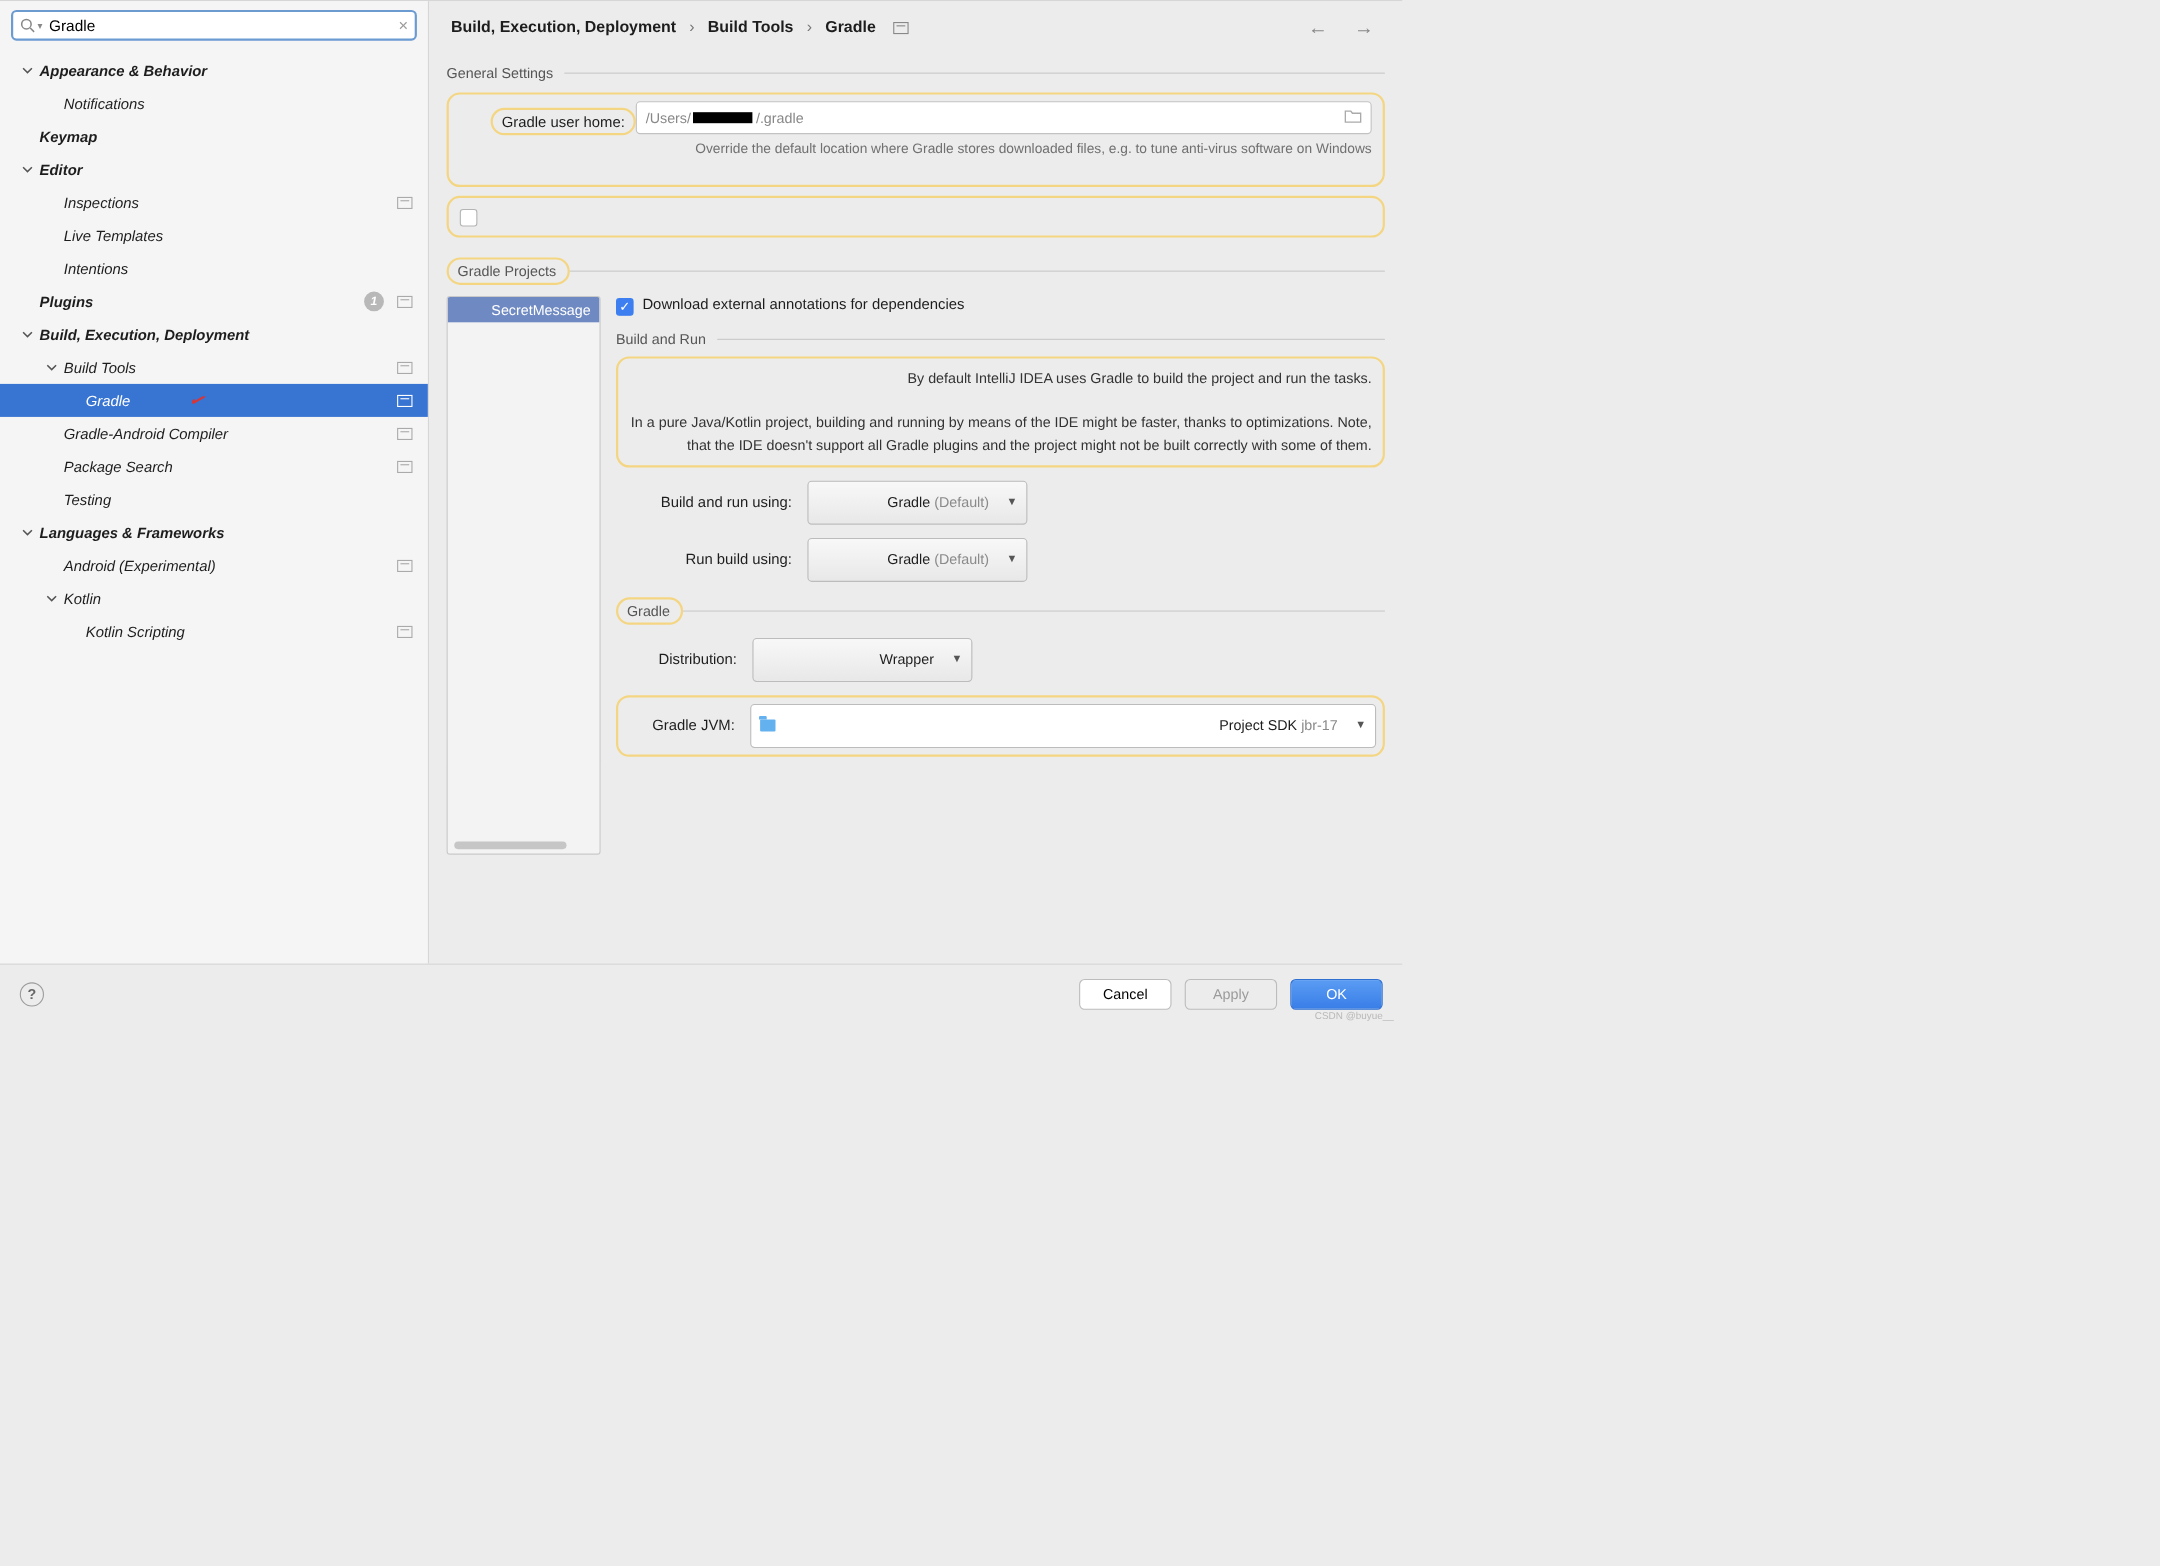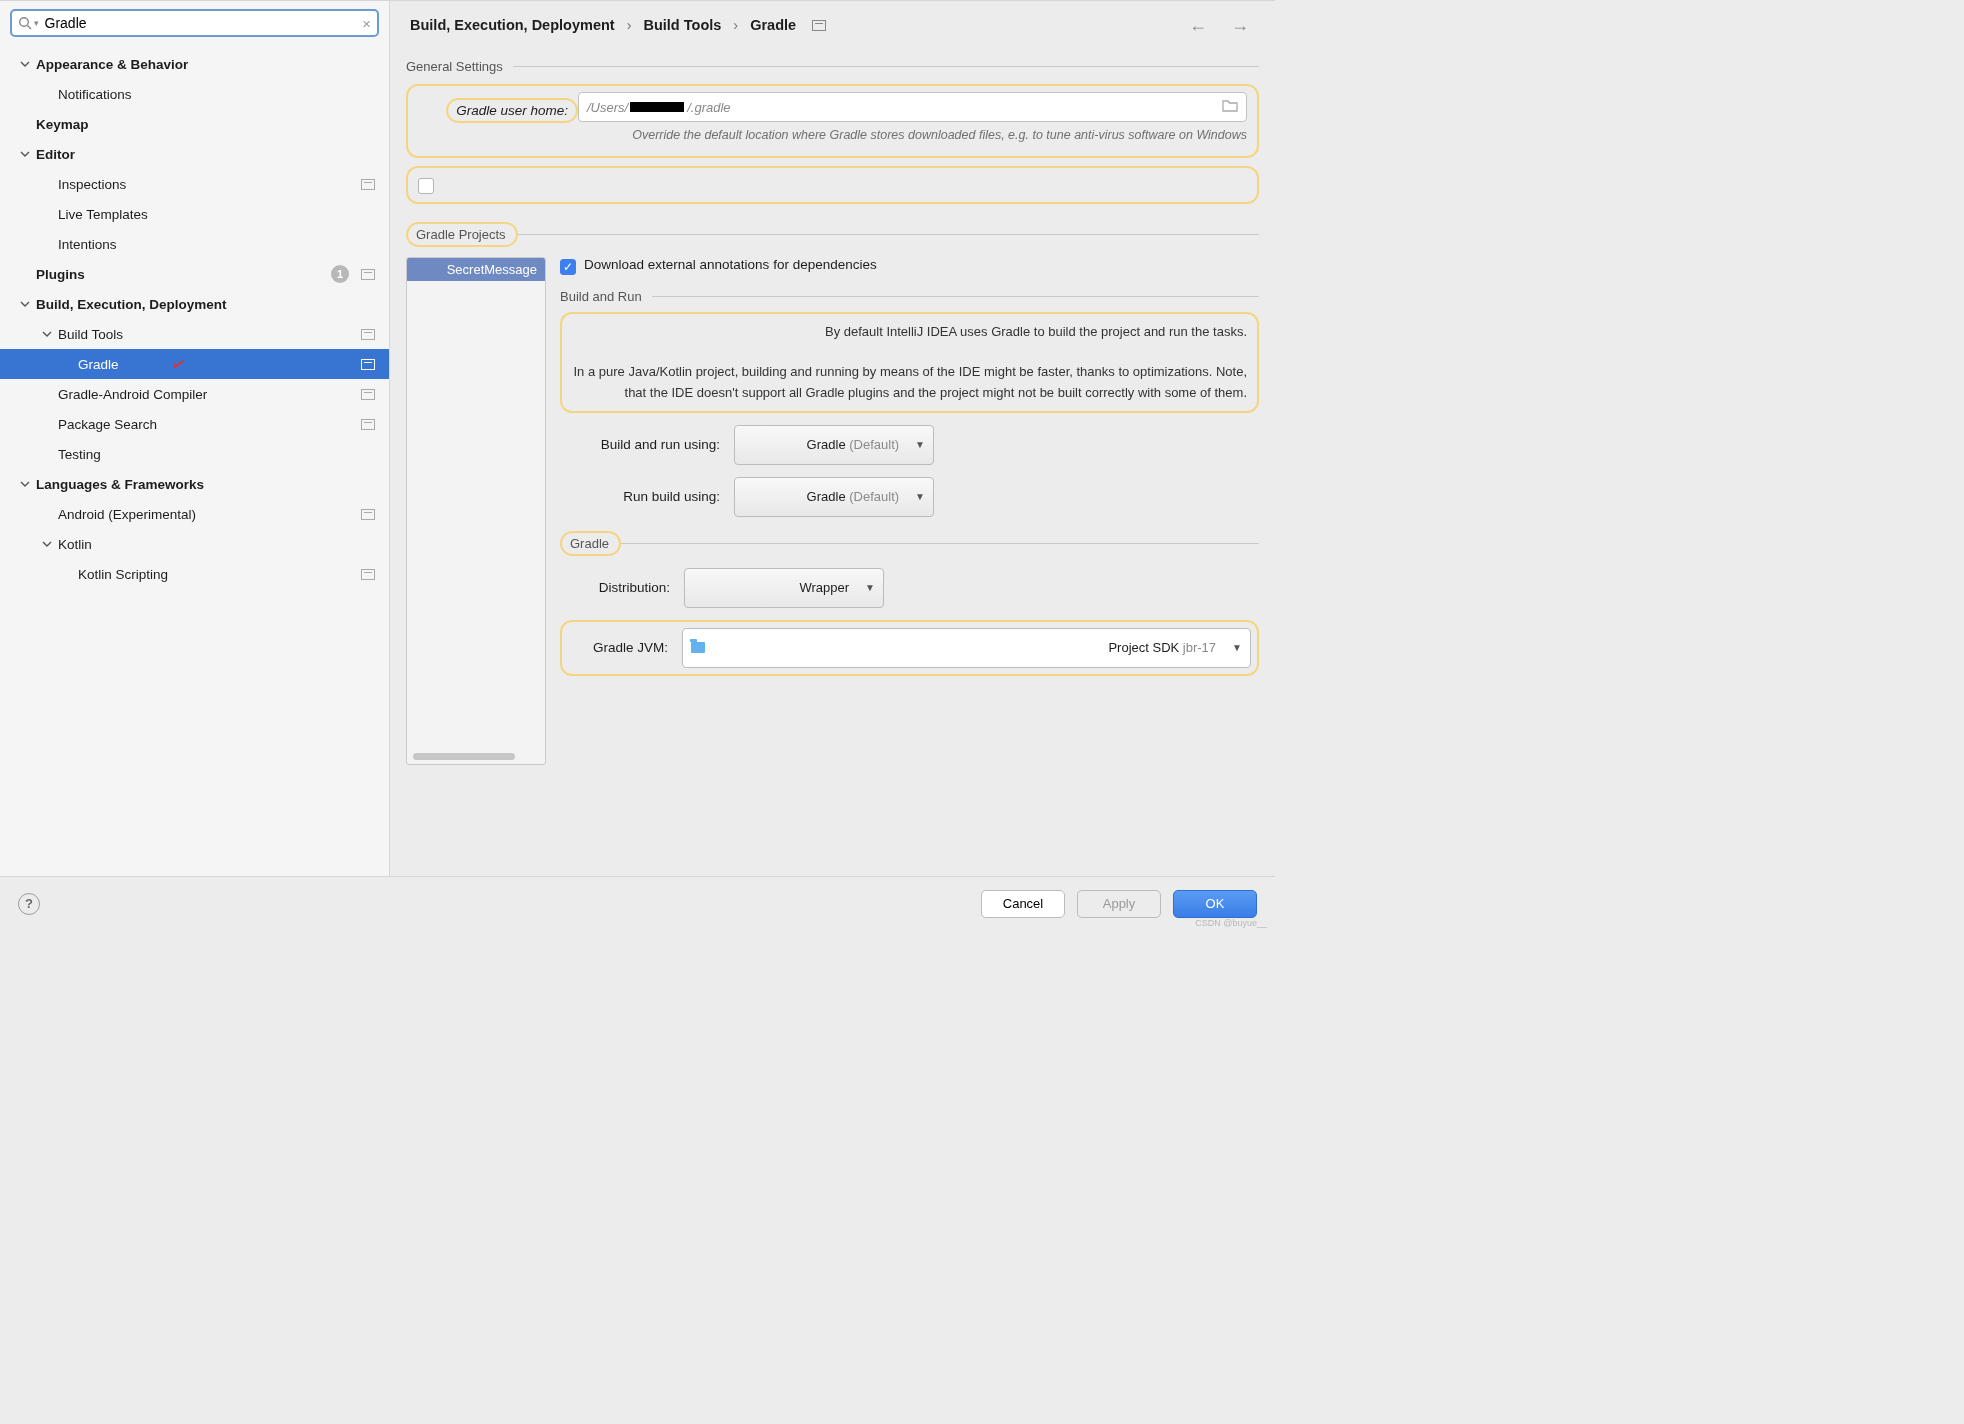--- a/index.html
+++ b/index.html
@@ -16,21 +16,21 @@
 
 .body { flex: 1; display: flex; border-top: 1px solid #d6d6d6; }
 .sidebar { width: 390px; background: #f5f5f5; border-right: 1px solid #d6d6d6; display: flex; flex-direction: column; }
 .search-wrap { padding: 8px 10px; }
 .search { display: flex; align-items: center; height: 28px; background: #fff; border: 2px solid #6b9bd1; border-radius: 5px; padding: 0 6px; }
 .search svg { flex-shrink: 0; }
 .search input { flex: 1; border: none; outline: none; font-size: 14px; padding: 0 6px; }
 .search .clear { color: #9a9a9a; cursor: pointer; font-size: 15px; }
 
 .tree { flex: 1; overflow-y: auto; padding: 4px 0; }
-.tree-item { display: flex; align-items: center; height: 30px; padding: 0 14px 0 0; cursor: pointer; position: relative; }
+.tree-item { display: flex; align-items: center; height: 30px; padding: 0 14px 0 0; cursor: pointer; position: relative; font-style: italic; }
 .tree-item.lvl0 { padding-left: 18px; }
 .tree-item.lvl1 { padding-left: 40px; }
 .tree-item.lvl2 { padding-left: 60px; }
 .tree-item.bold { font-weight: 600; }
 .tree-item.selected { background: #3874d1; color: #fff; }
 .tree-item .arrow { width: 14px; height: 14px; margin-right: 4px; display: inline-flex; align-items: center; justify-content: center; }
 .tree-item .arrow svg { stroke: #555; }
 .tree-item .label { flex: 1; font-size: 13.5px; }
 .tree-item .noarrow { width: 18px; }
 .tree-item .badge { background: #b8b8b8; color: #fff; border-radius: 9px; min-width: 18px; height: 18px; display: inline-flex; align-items: center; justify-content: center; font-size: 11px; font-weight: 600; margin-right: 6px; padding: 0 6px; }
@@ -241,21 +241,21 @@
       </div>
 
       <div class="content">
         <div class="section">
           <div class="section-header">
               <span class="title-lbl">General Settings</span>
               <span class="line"></span>
             </div>
 
           <div class="hl-box" style="padding:6px 10px 8px 10px;">
-            <div class="row" style="margin-bottom:4px;font-style:italic;">
+            <div class="row" style="margin-bottom:16px;">
               <div class="lbl"><span class="hl">Gradle user home:</span></div>
               <div class="field-col">
                 <div class="text-input">
                   <span class="val">
                       <span>/Users/</span>
                       <span class="redact"></span>
                       <span style="margin-left:1px">/</span>
                       <span>.gradle</span>
                     </span>
                   <span class="folder-ico"><svg width="16" height="13" viewBox="0 0 16 13">

